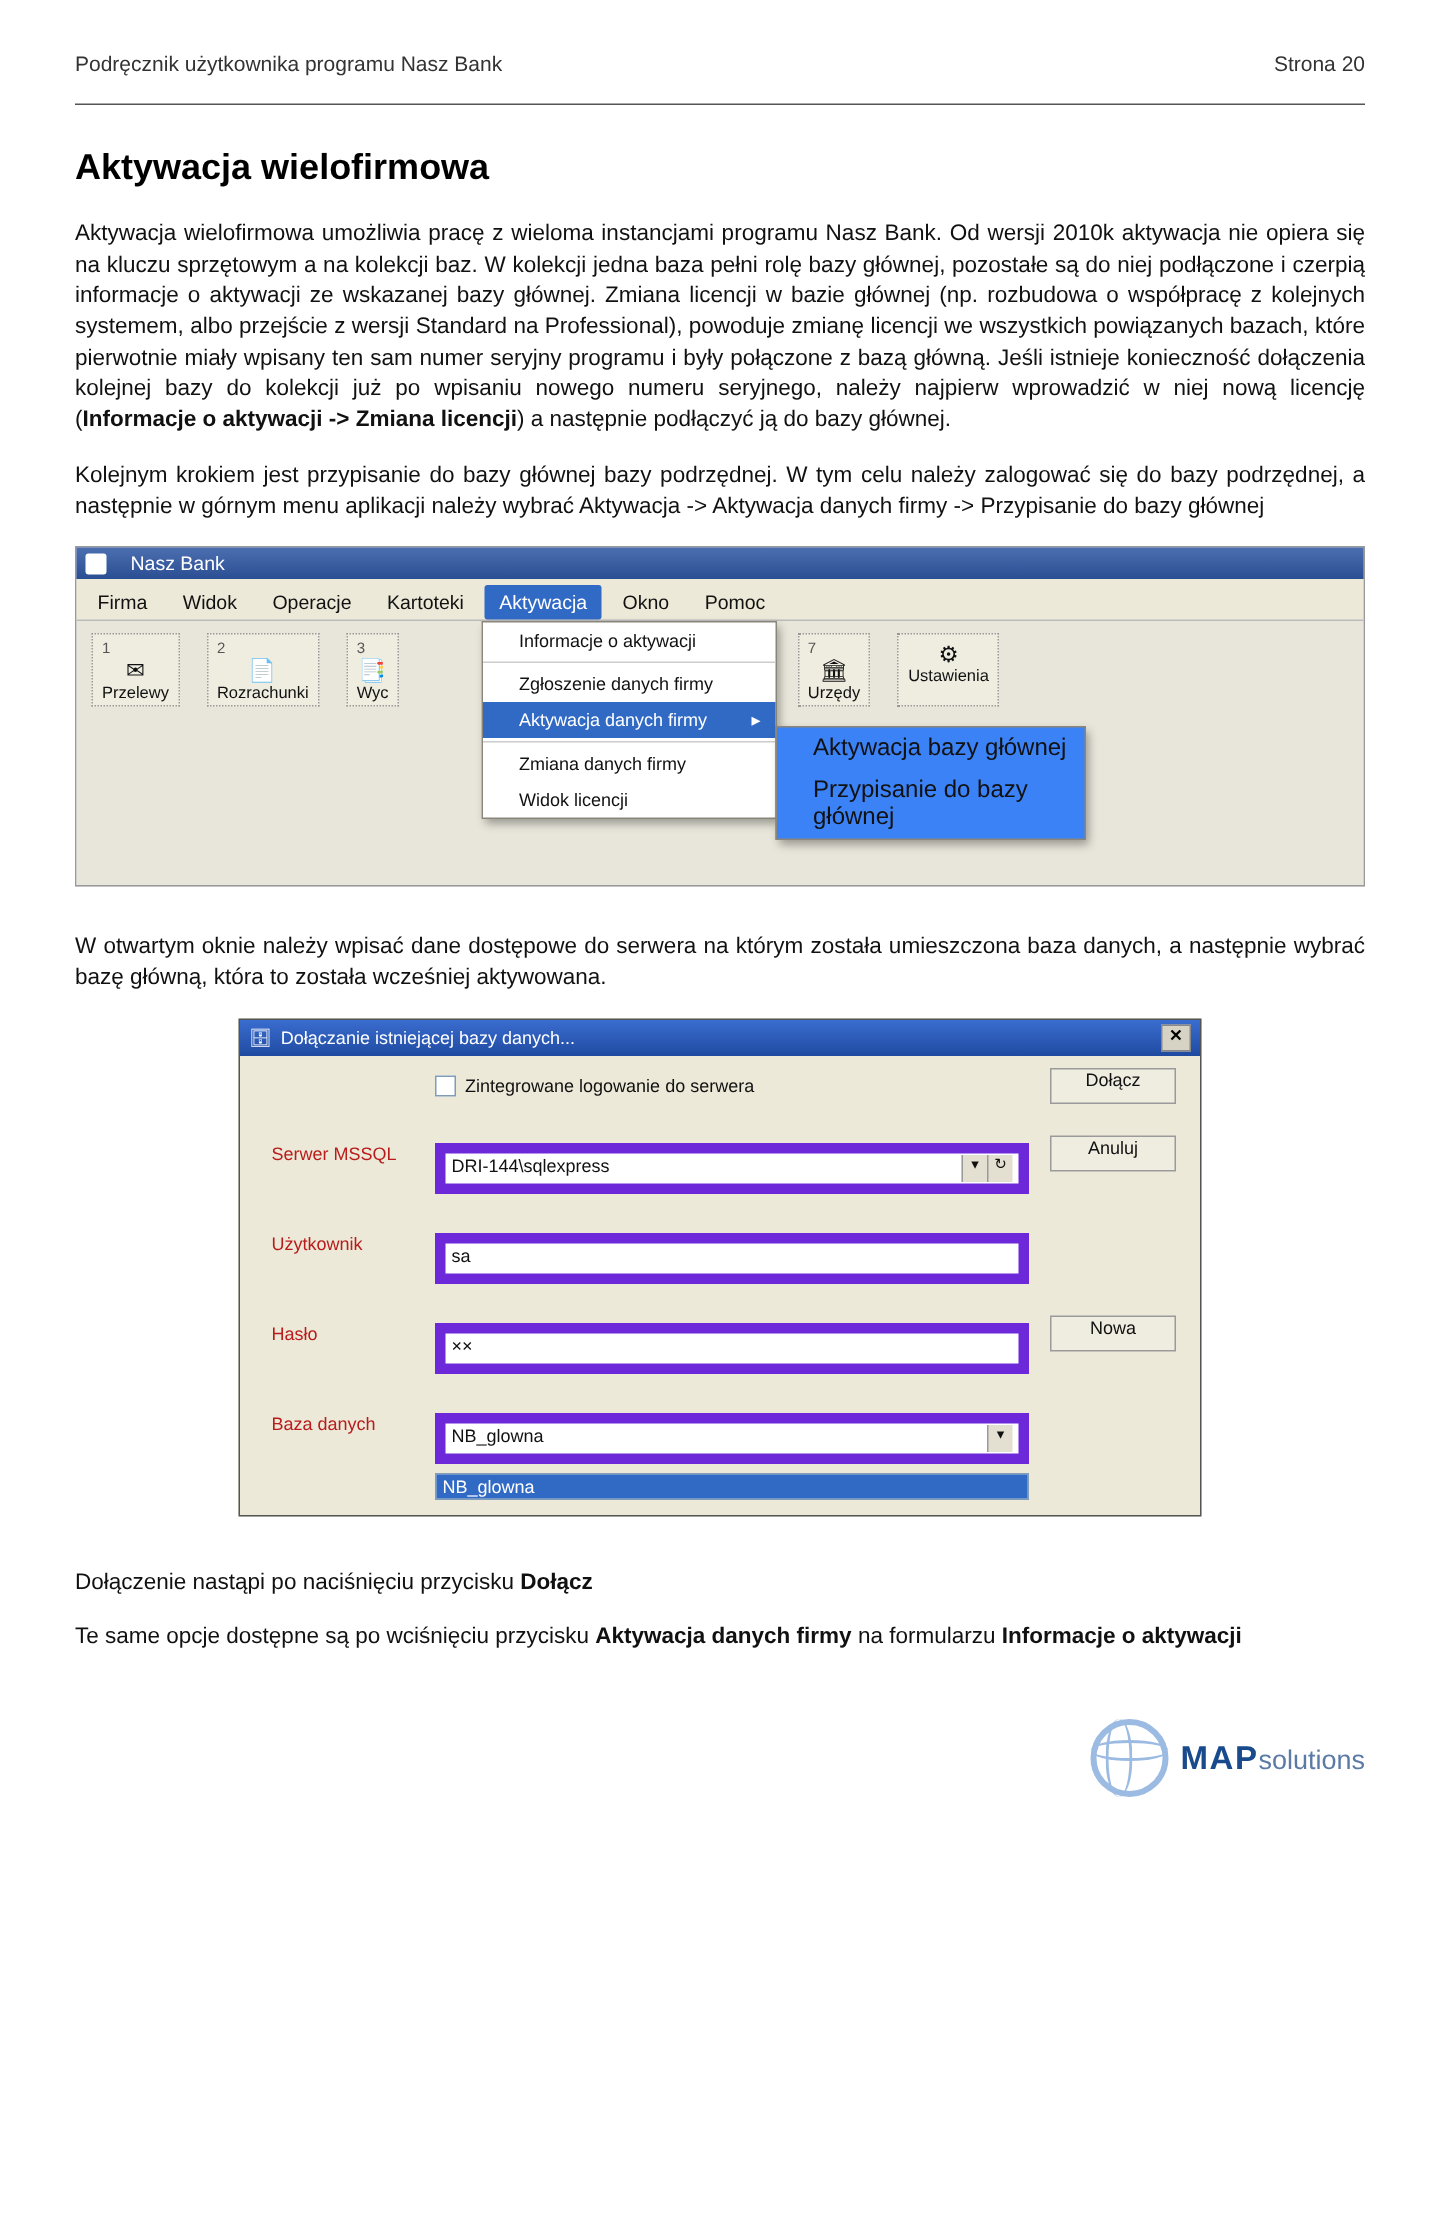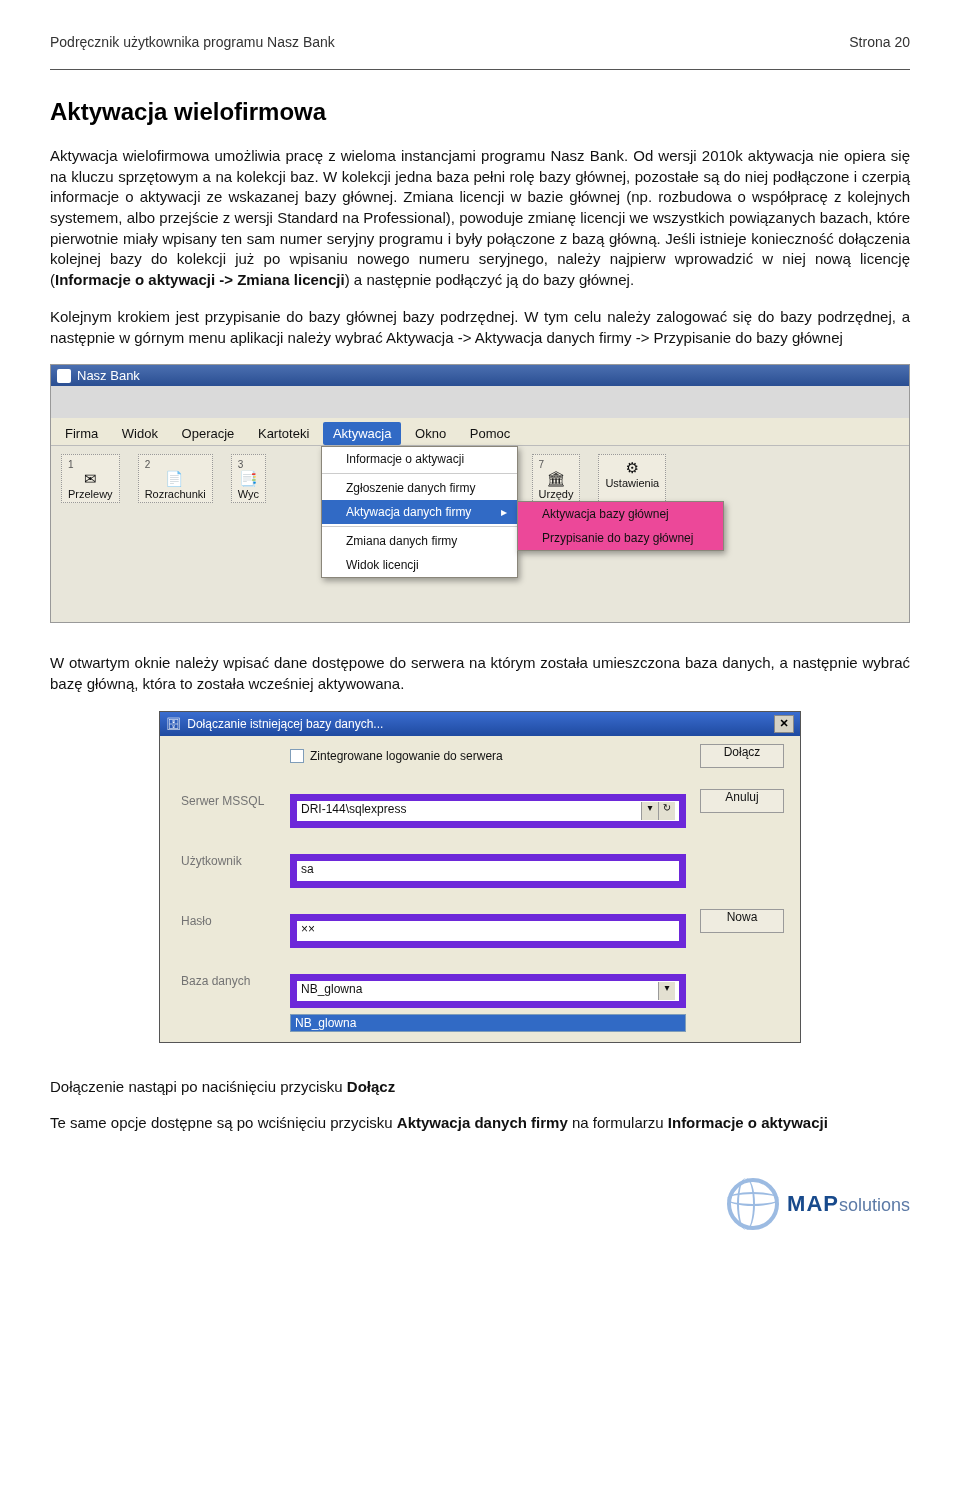--- a/index.html
+++ b/index.html
@@ -7,44 +7,44 @@
 
   
   .hdr { display:flex; justify-content:space-between; border-bottom:1px solid #555; padding-bottom:19px; font-size:14px; color:#333; }
 
   h1 { font-family:Verdana,sans-serif; font-weight:bold; font-size:24px; color:#000000; margin:28px 0 20px 0; }
 
   p { font-size:15px; line-height:1.38; text-align:justify; margin:0 0 16px 0; }
 
   
   .shot1 { border:1px solid #999; font-family:Tahoma,sans-serif; font-size:13px; color:#111; background:#dadada; }
-  .s1-title { background:linear-gradient(#4b6fb0,#2a4e92); color:#fff; padding:3px 6px; font-size:13px; display:flex; align-items:center; gap:6px; }
+  .s1-title { background:linear-gradient(#4b6fb0,#2a4e92); color:#fff; padding:3px 6px; font-size:13px; display:flex; align-items:center; gap:16px; }
   .s1-title .ticon { width:14px; height:14px; background:#fff; border-radius:2px; display:inline-block; }
-  .s1-menubar { background:#ece9d8; padding:4px 4px 0 4px; border-bottom:1px solid #bbb;margin-top:32px; }
+  .s1-menubar { background:#ece9d8; padding:4px 4px 0 4px; border-bottom:1px solid #bbb; }
   .s1-menubar span { display:inline-block; padding:4px 10px; }
   .s1-menubar .open { background:#316ac5; color:#fff; border-radius:2px; }
   .s1-tool { background:#e8e6da; padding:6px 4px 10px 4px; position:relative; height:160px; }
   .tbwrap { display:flex; gap:18px; padding:2px 6px; }
   .tbtn { border:1px dotted #999; padding:4px 6px 2px 6px; font-size:11px; text-align:center; background:#efece0; }
   .tbtn .num { text-align:left; font-size:10px; color:#555; }
   .tbtn .ic { font-size:15px; }
   .dropdown { position:absolute; top:0; left:270px; background:#fff; border:1px solid #8a867a; box-shadow:2px 3px 6px rgba(0,0,0,.35); font-size:12px; width:195px; }
   .dropdown .it { padding:5px 10px 5px 24px; }
   .dropdown .sep { border-top:1px solid #ccc; margin:2px 0; }
   .dropdown .hi { background:#316ac5; color:#fff; display:flex; justify-content:space-between; align-items:center; }
-  .submenu { position:absolute; top:55px; left:466px; background:#ec4899; border:1px solid #8a867a; box-shadow:2px 3px 6px rgba(0,0,0,.35); font-size:12px; width:205px; }
+  .submenu { position:absolute; top:70px; left:466px; background:#3b82f6; border:1px solid #8a867a; box-shadow:2px 3px 6px rgba(0,0,0,.35); font-size:16px; width:205px; }
   .submenu .it { padding:5px 10px 5px 24px; }
 
   
   .shot2 { border:1px solid #555; font-family:Tahoma,sans-serif; font-size:12px; background:#ece9d8; width:640px; margin:0 auto; }
   .s2-title { background:linear-gradient(#3a6dd0,#1f4aa0); color:#fff; padding:3px 6px; display:flex; align-items:center; justify-content:space-between; }
   .s2-title .l { display:flex; align-items:center; gap:6px; }
   .xbtn { width:18px; height:16px; background:#d6d2c4; border:1px solid #888; color:#000; font-weight:bold; text-align:center; font-size:11px; line-height:14px; }
   .s2-body { padding:8px 10px 10px 21px; display:grid; grid-template-columns:95px 1fr 90px; gap:6px 14px; align-items:center; }
-  .lbl { color:#737373; }
+  .lbl { color:#b91c1c; }
   .inp { background:#fff; border:7px solid #6d28d9; height:18px; padding:1px 4px; font-size:12px;margin-top:20px; }
   .inp.combo { display:flex; }
   .inp.combo .v { flex:1; }
   .cbtn { width:16px; background:#e3e0d1; border-left:1px solid #9a9a9a; text-align:center; font-size:10px; }
   .dbtn { background:#efece0; border:1px solid #9a9a9a; height:22px; font-size:12px; padding:0 0; text-align:center; width:82px; }
   .chk { display:flex; align-items:center; gap:6px; }
   .chk .box { width:12px; height:12px; border:1px solid #7f9db9; background:#fff; }
   .droplist { grid-column:2/3; border:1px solid #7f9db9; background:#fff; }
   .droplist .opt { padding:1px 4px; font-size:12px; }
   .droplist .sel { background:#316ac5; color:#fff; }

